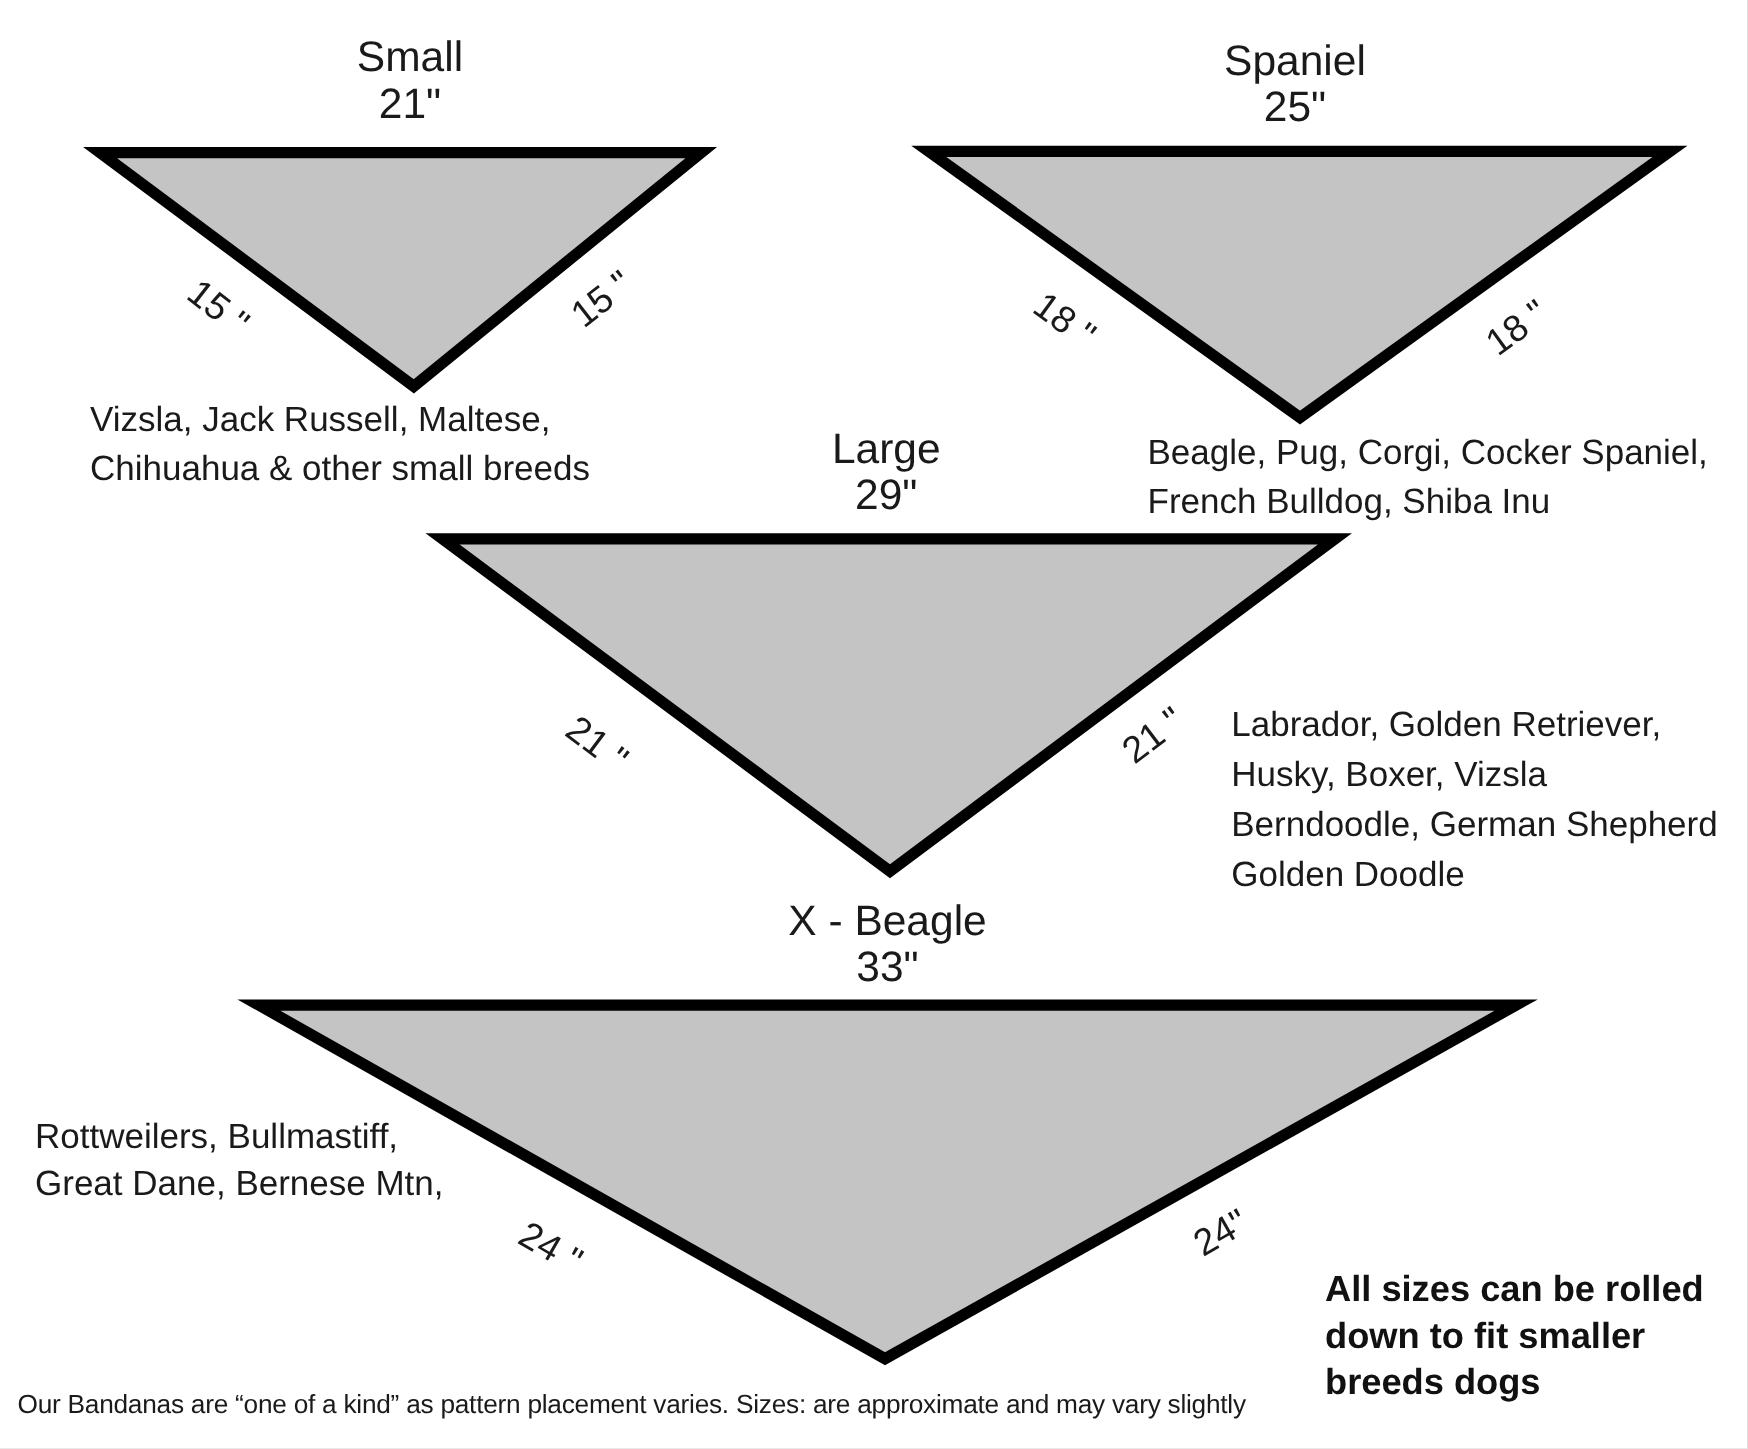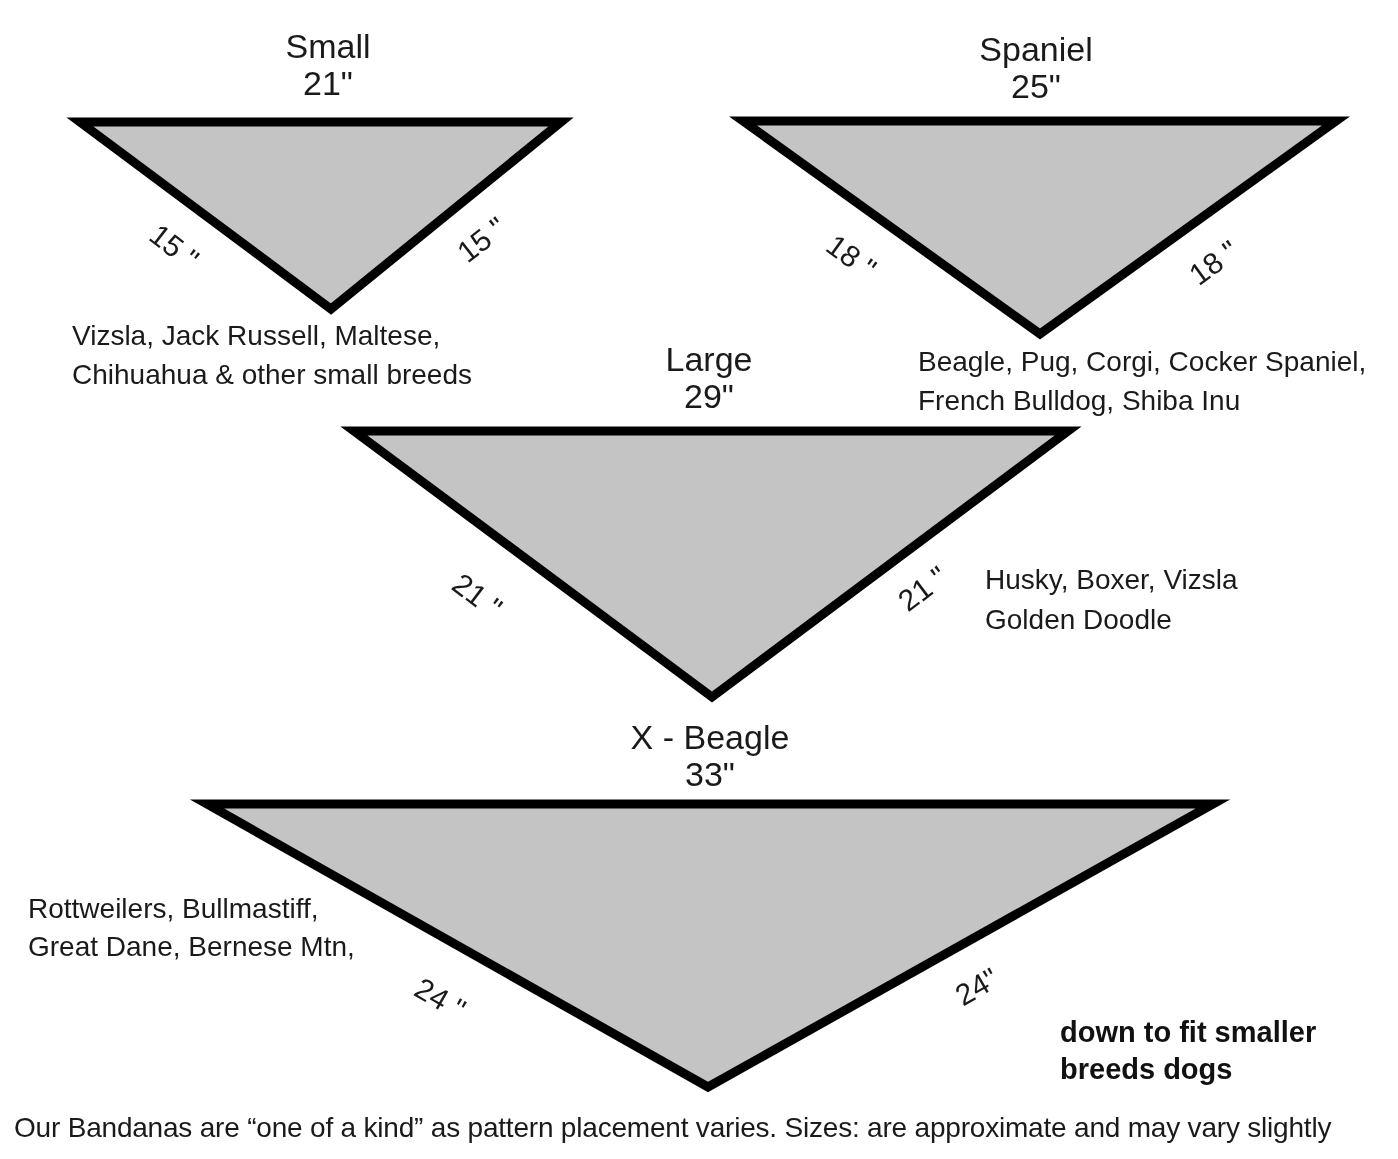--- a/index.html
+++ b/index.html
@@ -42,21 +42,21 @@
   .note{
     position:absolute;
     font-weight:bold;
     font-size:29px;
     line-height:37px;
     white-space:nowrap;
     color:#111;
   }
   .footer{
     position:absolute;
-    font-size:28px;
+    font-size:21px;
     letter-spacing:-0.2px;
     white-space:nowrap;
   }
 </style>
 </head>
 <body>
 
 <div class="canvas">
 
   <svg class="tri-layer" viewBox="0 0 1398 1159" xmlns="http://www.w3.org/2000/svg">
@@ -88,35 +88,38 @@
     <div>French Bulldog, Shiba Inu</div>
   </div>
 
   <div class="size-title" style="left:709px;top:341px">
     <div>Large</div>
     <div>29"</div>
   </div>
   <span class="side-label" style="left:477px;top:596px;transform:translate(-50%,-50%) rotate(37deg)">21 "</span>
   <span class="side-label" style="left:923px;top:589px;transform:translate(-50%,-50%) rotate(-37deg)">21 "</span>
   <div class="breeds" style="left:985px;top:560px;line-height:40px">
+    <div>Labrador, Golden Retriever,</div>
     <div>Husky, Boxer, Vizsla</div>
+    <div>Berndoodle, German Shepherd</div>
     <div>Golden Doodle</div>
   </div>
 
   <div class="size-title" style="left:710px;top:719px">
     <div>X - Beagle</div>
     <div>33"</div>
   </div>
   <span class="side-label" style="left:440px;top:999px;transform:translate(-50%,-50%) rotate(30deg)">24 "</span>
   <span class="side-label" style="left:977px;top:987px;transform:translate(-50%,-50%) rotate(-30deg)">24"</span>
   <div class="breeds" style="left:28px;top:890px;line-height:38px">
     <div>Rottweilers, Bullmastiff,</div>
     <div>Great Dane, Bernese Mtn,</div>
   </div>
 
   <div class="note" style="left:1060px;top:1014px">
+    <div>All sizes can be rolled</div>
     <div>down to fit smaller</div>
     <div>breeds dogs</div>
   </div>
 
   <div class="footer" style="left:14px;top:1112px">Our Bandanas are “one of a kind” as pattern placement varies. Sizes: are approximate and may vary slightly</div>
 
 </div>
 
 </body></html>

